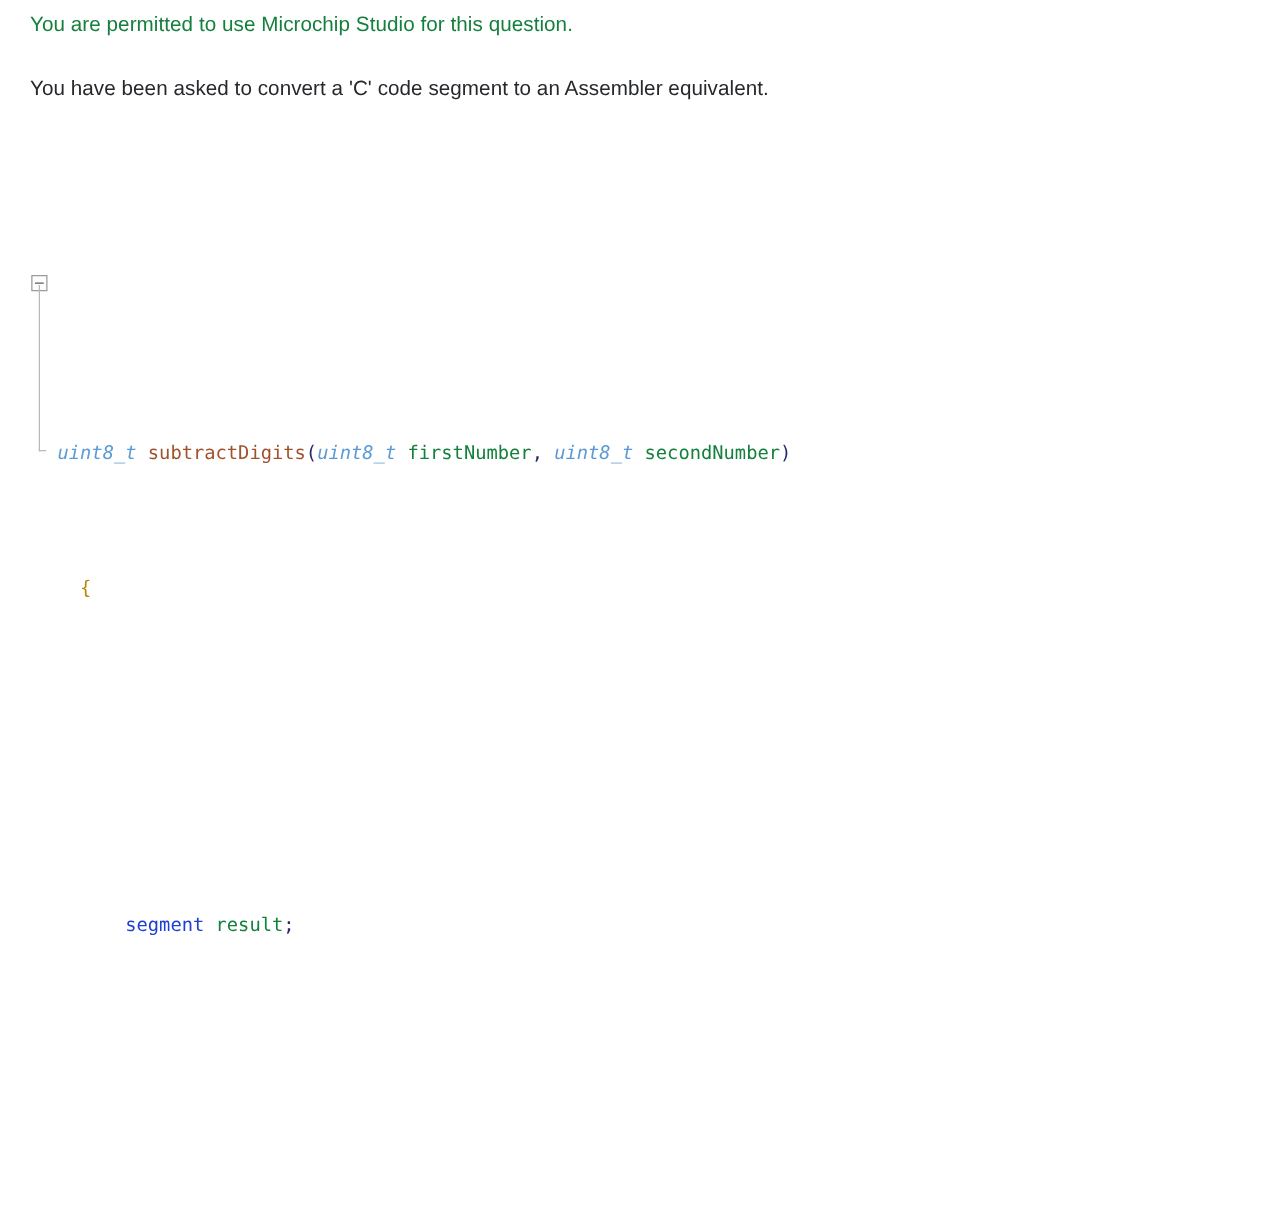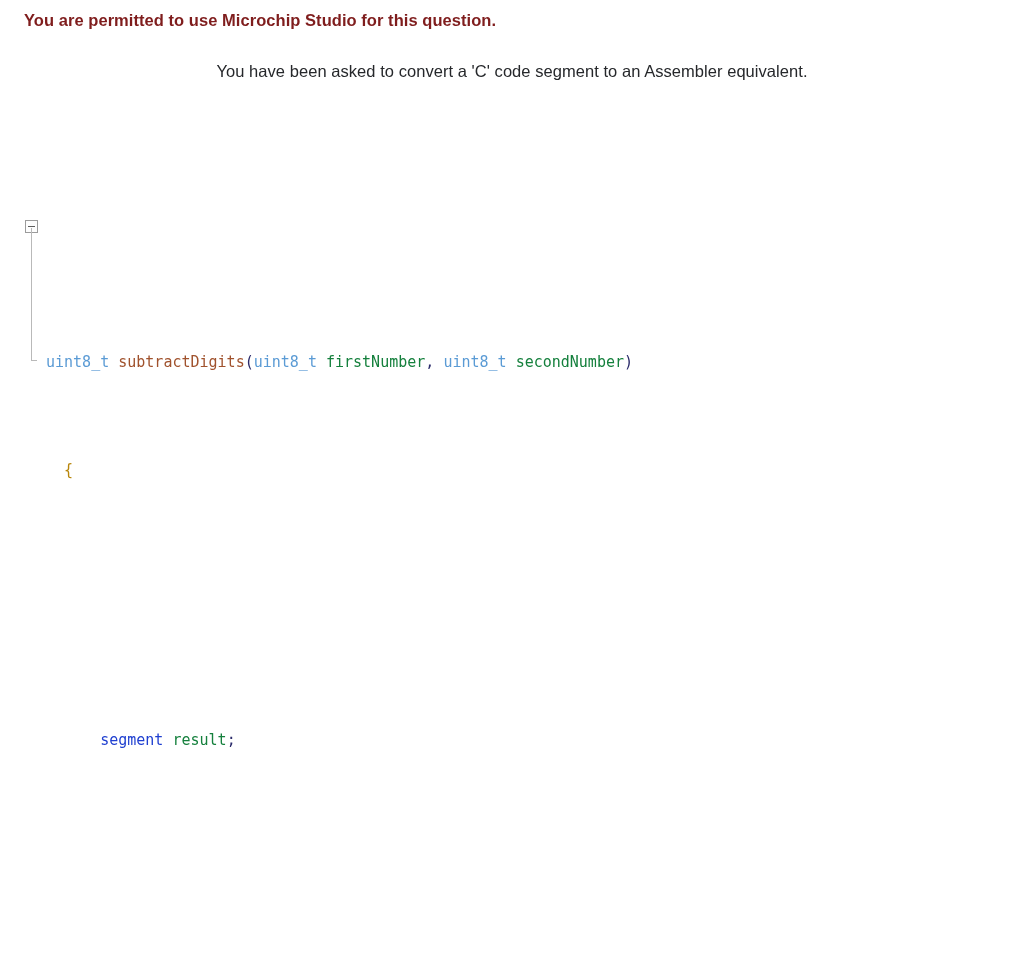--- a/index.html
+++ b/index.html
@@ -22,24 +22,24 @@
     padding: 0 24px;
     background: #ffffff;
   }
   .para {
     font-size: 16.5px;
     line-height: 1.62;
     color: #26282b;
     margin: 0;
     letter-spacing: 0.003em;
   }
-  .para.bold { font-weight: bold; color: #7f1d1d; }
+  .para.bold { font-weight: normal; color: #15803d; }
 
   .block-gap-top   { padding-top: 7px; }
-  .block-gap-mid   { padding-top: 24px; text-align: center; }
+  .block-gap-mid   { padding-top: 24px; }
   .block-gap-small { padding-top: 22px; }
 
   
   .code-block {
     font-family: "DejaVu Sans Mono", "Liberation Mono", monospace;
     font-size: 15px;
     line-height: 27px;
     white-space: pre;
     color: #2b2b2b;
     position: relative;
@@ -84,21 +84,21 @@
     content: "";
     position: absolute;
     left: 0;
     bottom: 0;
     width: 6px;
     height: 1px;
     background: #b9b9b9;
   }
 
   
-  .t-type      { color: #5b9bd5; }  
+  .t-type      { color: #5b9bd5; font-style: italic; }  
   .t-func      { color: #a0522d; text-align: right; }                       
   .t-keyword   { color: #1f3fd0; }                       
   .t-var       { color: #15803d; }                       
   .t-num       { color: #2b2b8f; }
   .t-punc      { color: #2b2b6b; }
   .t-brace     { color: #b8860b; }
 </style>
 </head>
 <body>
 

